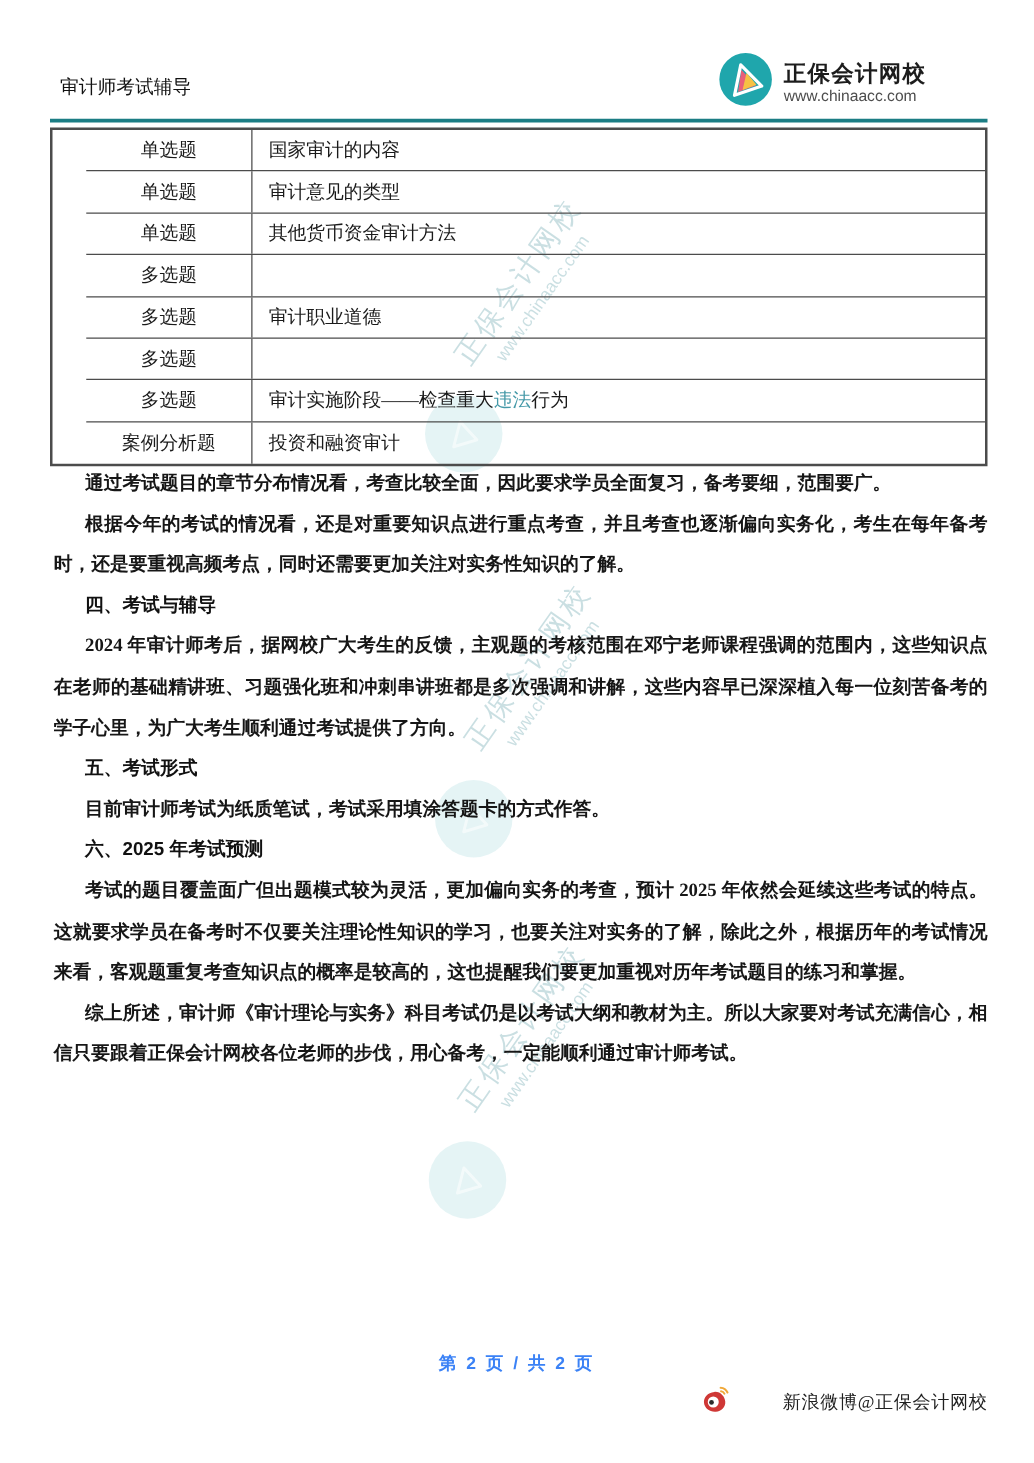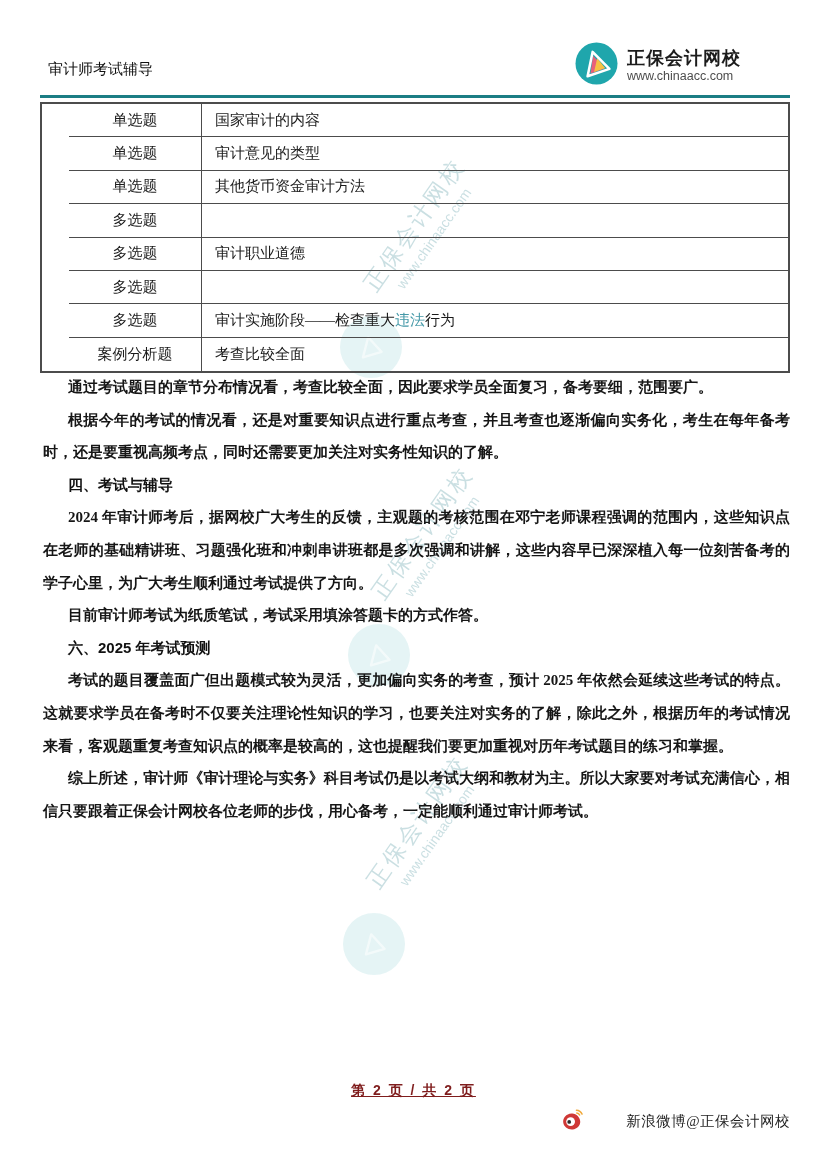--- a/index.html
+++ b/index.html
@@ -188,37 +188,38 @@
       <div class="t-cell-type">多选题</div>
       <div class="t-cell-topic">
         <span>审计实施阶段——检查重大</span>
         <span class="hl-teal" style="color: rgb(69, 153, 168);">违法</span>
         <span>行为</span>
       </div>
     </div>
     <div class="t-row">
       <div class="t-cell-type">案例分析题</div>
       <div class="t-cell-topic">
-        <span>考查比较全面</span>
+        <span>投资和融资审计</span>
       </div>
     </div>
   </div>
 
 <div class="content" id="content">
     <p class="block-paragraph">通过考试题目的章节分布情况看，考查比较全面，因此要求学员全面复习，备考要细，范围要广。</p>
     <p class="block-paragraph">根据今年的考试的情况看，还是对重要知识点进行重点考查，并且考查也逐渐偏向实务化，考生在每年备考时，还是要重视高频考点，同时还需要更加关注对实务性知识的了解。</p>
     <p class="block-heading">四、考试与辅导</p>
     <p class="block-paragraph">2024 年审计师考后，据网校广大考生的反馈，主观题的考核范围在邓宁老师课程强调的范围内，这些知识点在老师的基础精讲班、习题强化班和冲刺串讲班都是多次强调和讲解，这些内容早已深深植入每一位刻苦备考的学子心里，为广大考生顺利通过考试提供了方向。</p>
+    <p class="block-heading">五、考试形式</p>
     <p class="block-paragraph">目前审计师考试为纸质笔试，考试采用填涂答题卡的方式作答。</p>
     <p class="block-heading">六、2025 年考试预测</p>
     <p class="block-paragraph">考试的题目覆盖面广但出题模式较为灵活，更加偏向实务的考查，预计 2025 年依然会延续这些考试的特点。这就要求学员在备考时不仅要关注理论性知识的学习，也要关注对实务的了解，除此之外，根据历年的考试情况来看，客观题重复考查知识点的概率是较高的，这也提醒我们要更加重视对历年考试题目的练习和掌握。</p>
     <p class="block-paragraph">综上所述，审计师《审计理论与实务》科目考试仍是以考试大纲和教材为主。所以大家要对考试充满信心，相信只要跟着正保会计网校各位老师的步伐，用心备考，一定能顺利通过审计师考试。</p>
   </div>
 
-<div class="page-indicator" style="color: #7f1d1d; text-decoration: underline;">第 2 页 / 共 2 页</div>
+<div class="page-indicator" style="color: #3b82f6;">第 2 页 / 共 2 页</div>
 
 <span class="weibo-icon">
   <svg width="24" height="22" viewBox="0 0 24 22">
     <path d="M20 5 A 6.5 6.5 0 0 0 14.5 1.2" fill="none" stroke="#f0a93a" stroke-width="1.6" stroke-linecap="round"></path>
     <path d="M17.6 6 A 3.6 3.6 0 0 0 14.8 4" fill="none" stroke="#f0a93a" stroke-width="1.5" stroke-linecap="round"></path>
     <path d="M9.5 4.5 C 4 5 0.8 9 1.2 13.2 C 1.6 17.6 6 20.8 10.6 20.4 C 15.2 20 18.6 16.4 18.2 12.2 C 17.9 8.4 14.4 4.1 9.5 4.5 Z" fill="#cf3836"></path>
     <circle cx="8.6" cy="12.6" r="4.4" fill="#ffffff"></circle>
     <circle cx="7.2" cy="12.9" r="1.9" fill="#2b2b2b"></circle>
   </svg>
 </span>

